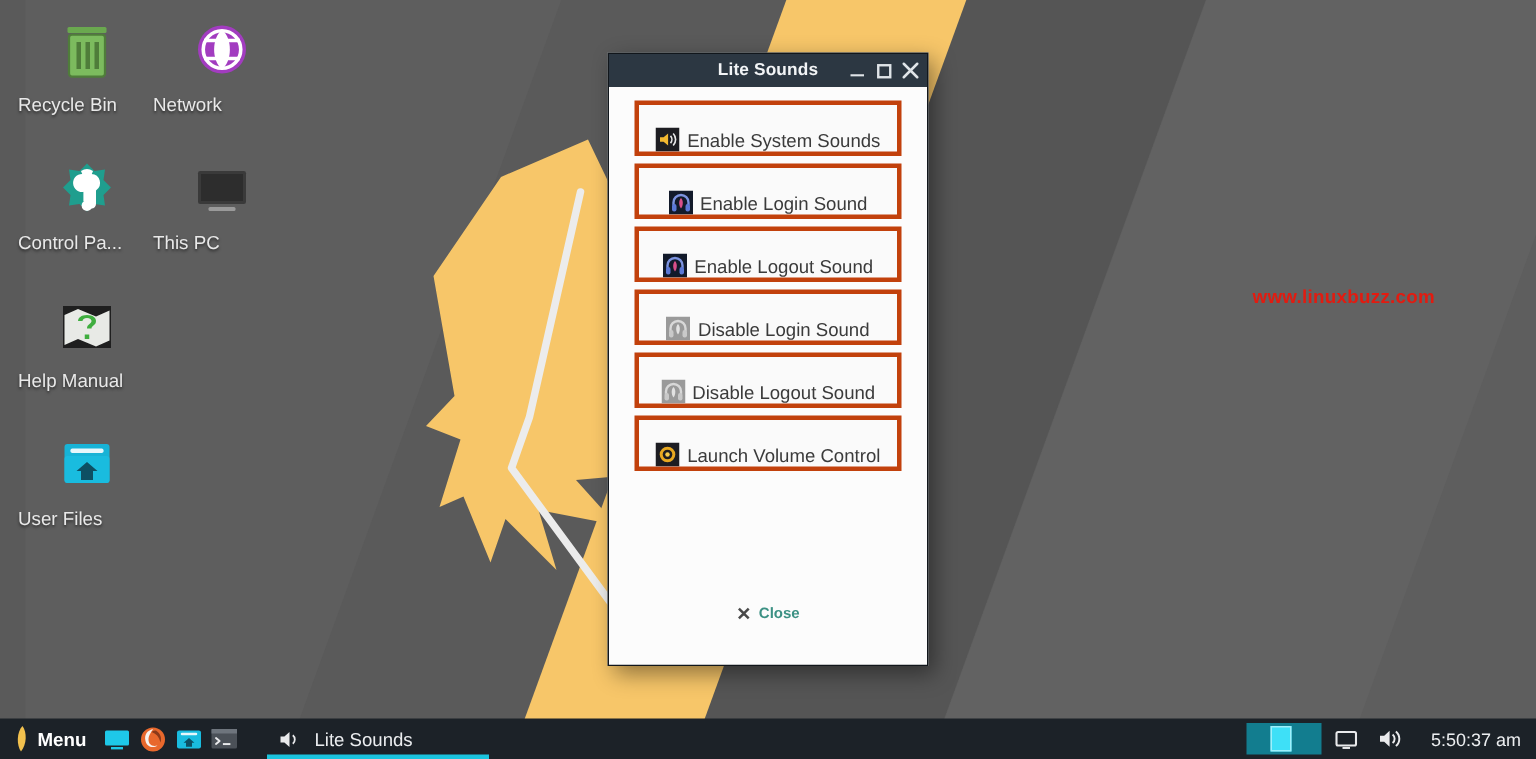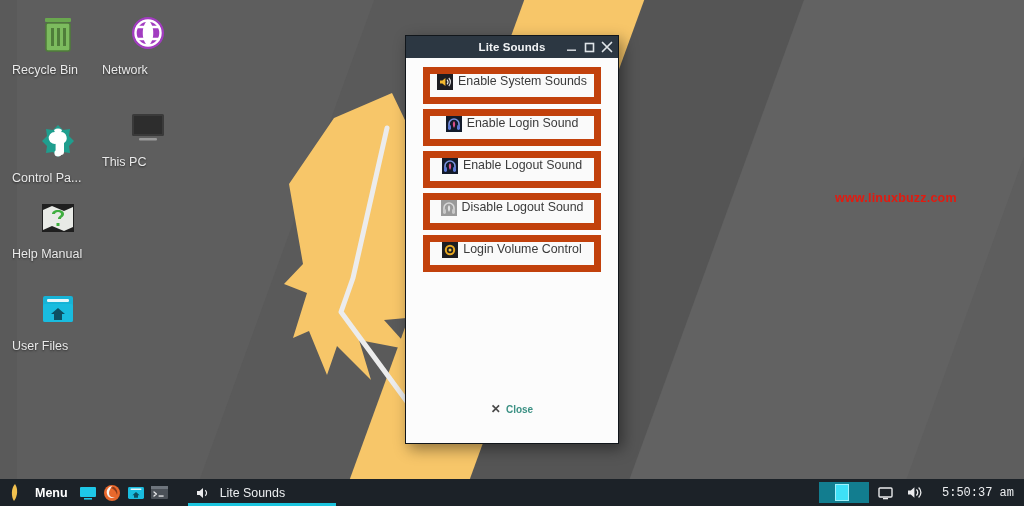--- a/index.html
+++ b/index.html
@@ -138,23 +138,23 @@
     flex: 1;
     background: #fcfcfc;
     padding: 9px 17px 0 17px;
     display: flex;
     flex-direction: column;
   }
 
   .sbtn {
     height: 37px;
     background: #fafafa;
-    border: 7px solid #c2410c;
-    display: flex;
-    align-items: flex-start;
+    border: 3px solid #c2410c;
+    display: flex;
+    align-items: flex-end;
     justify-content: center;
     gap: 5px;
     margin-bottom: 5px;
     cursor: pointer;
     font-size: 12.4px;
     color: #3b3b3b;
     white-space: nowrap;
   }
   .sbtn .bicon { width: 16px; height: 16px; flex: 0 0 16px; display:block; }
 
@@ -189,21 +189,21 @@
     background: #1c2228;
     display: flex;
     align-items: center;
     color: #e8eaec;
     font-size: 12px;
   }
   .tb-left { display: flex; align-items: center; height: 27px; }
   .menu-btn {
     display: flex;
     align-items: center;
-    gap: 15px;
+    gap: 5px;
     padding: 0 8px 0 7px;
     height: 27px;
     cursor: pointer;
   }
   .menu-btn .mlbl { font-weight: bold; font-size: 12.5px; color: #ffffff; }
   .launcher {
     width: 24px;
     height: 27px;
     display: flex;
     align-items: center;
@@ -267,21 +267,20 @@
     align-items: center;
     justify-content: center;
     cursor: pointer;
   }
   .clock {
     font-size: 12px;
     color: #eceef0;
     padding: 0 10px 0 6px;
     white-space: nowrap;
     cursor: pointer;
-    font-family: Liberation Mono, monospace;
   }
 </style>
 </head>
 <body>
 
 <div id="desktop">
 
   <div class="wallpaper">
     <div class="stripe stripe-dark3"></div>
     <div class="stripe stripe-yellow"></div>
@@ -313,21 +312,21 @@
   <div class="dicon" style="left:102px; top:14px;">
     <svg class="glyph" viewBox="0 0 42 42">
       <circle cx="21" cy="19" r="16" fill="#a23cc0"></circle>
       <path d="M21 6 c7 5 7 21 0 26 c-7-5-7-21 0-26 Z" fill="#ffffff"></path>
       <path d="M9 13 h24 M9 25 h24" stroke="#ffffff" stroke-width="2.4" fill="none"></path>
       <circle cx="21" cy="19" r="12.5" fill="none" stroke="#ffffff" stroke-width="2.4"></circle>
     </svg>
     <span class="lbl">Network</span>
   </div>
 
-  <div class="dicon" style="left:12px; top:122px;">
+  <div class="dicon" style="left:12px; top:106px;">
     <svg class="glyph" viewBox="0 0 42 42">
       <path d="M21 3 l5 5 l7-1 l-1 7 l5 5 l-5 5 l1 7 l-7-1 l-5 5 l-5-5 l-7 1 l1-7 l-5-5 l5-5 l-1-7 l7 1 Z" fill="#1f9e8e"></path>
       <path d="M21 9 a6 6 0 1 0 3 11 v9 a3 3 0 0 0 6 0 v-9 a6 6 0 0 0-3-11 Z" fill="#ffffff" transform="translate(-3,1)"></path>
       <circle cx="21" cy="31" r="3.6" fill="#ffffff"></circle>
       <rect x="18.6" y="14" width="4.6" height="14" fill="#ffffff"></rect>
       <path d="M17 8 l2 5 h4 l2-5 a7 7 0 0 0-8 0 Z" fill="#ffffff"></path>
     </svg>
     <span class="lbl">Control Pa...</span>
   </div>
 
@@ -409,40 +408,50 @@
           <rect width="16" height="16" fill="#121a2a"></rect>
           <path d="M3 10 v-2 a5 5 0 0 1 10 0 v2" stroke="#7c93e0" stroke-width="1.6" fill="none"></path>
           <rect x="2" y="9" width="3" height="5" rx="1.4" fill="#5b78d6"></rect>
           <rect x="11" y="9" width="3" height="5" rx="1.4" fill="#5b78d6"></rect>
           <path d="M8 5 c1.6 1.6 1.6 5 0 7 c-1.6-2-1.6-5.4 0-7 Z" fill="#d94f8a"></path>
         </svg>
         <span>Enable Logout Sound</span>
       </div>
 
 
-
       <div class="sbtn">
         <svg class="bicon" viewBox="0 0 16 16">
           <rect width="16" height="16" fill="#9a9a9a"></rect>
           <path d="M3 10 v-2 a5 5 0 0 1 10 0 v2" stroke="#d8d8d8" stroke-width="1.6" fill="none"></path>
           <rect x="2" y="9" width="3" height="5" rx="1.4" fill="#c9c9c9"></rect>
           <rect x="11" y="9" width="3" height="5" rx="1.4" fill="#c9c9c9"></rect>
           <path d="M8 5 c1.6 1.6 1.6 5 0 7 c-1.6-2-1.6-5.4 0-7 Z" fill="#e2e2e2"></path>
         </svg>
+        <span>Disable Login Sound</span>
+      </div>
+
+      <div class="sbtn">
+        <svg class="bicon" viewBox="0 0 16 16">
+          <rect width="16" height="16" fill="#9a9a9a"></rect>
+          <path d="M3 10 v-2 a5 5 0 0 1 10 0 v2" stroke="#d8d8d8" stroke-width="1.6" fill="none"></path>
+          <rect x="2" y="9" width="3" height="5" rx="1.4" fill="#c9c9c9"></rect>
+          <rect x="11" y="9" width="3" height="5" rx="1.4" fill="#c9c9c9"></rect>
+          <path d="M8 5 c1.6 1.6 1.6 5 0 7 c-1.6-2-1.6-5.4 0-7 Z" fill="#e2e2e2"></path>
+        </svg>
         <span>Disable Logout Sound</span>
       </div>
 
       <div class="sbtn">
         <svg class="bicon" viewBox="0 0 16 16">
           <rect width="16" height="16" fill="#1d1d22"></rect>
           <circle cx="8" cy="8" r="5.2" fill="#e8a820"></circle>
           <circle cx="8" cy="8" r="3.2" fill="#1d1d22"></circle>
           <circle cx="8" cy="8" r="1.5" fill="#f4c94a"></circle>
         </svg>
-        <span>Login Volume Control</span>
+        <span>Launch Volume Control</span>
       </div>
 
       <div class="closerow">
         <span class="xm">✕</span>
         <span class="ctxt">Close</span>
       </div>
     </div>
   </div>
 
   <div id="taskbar">

